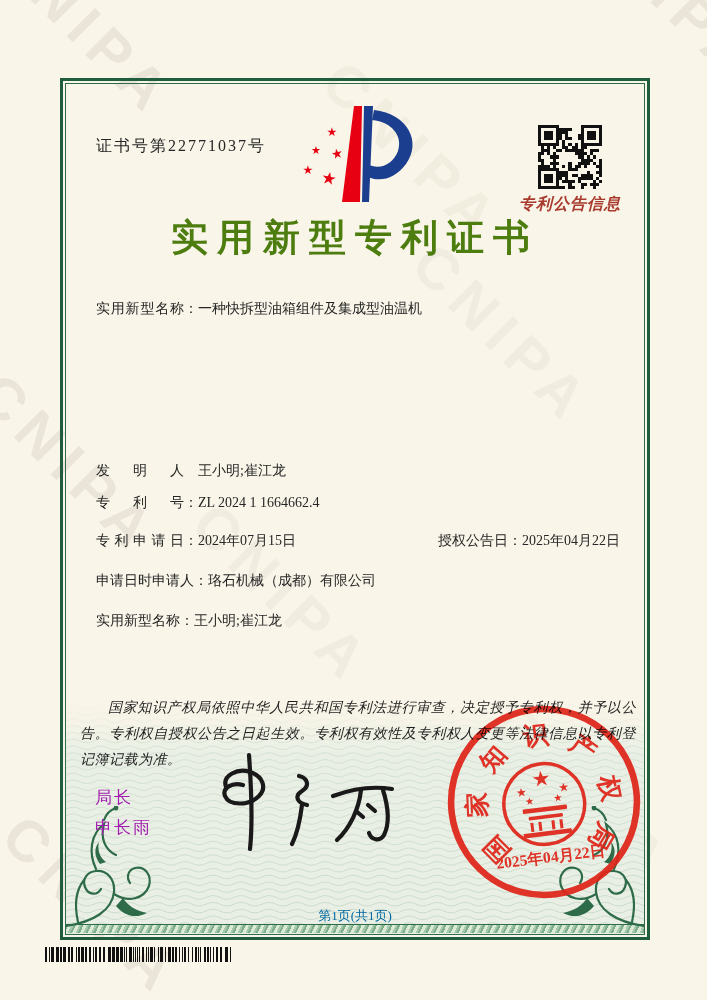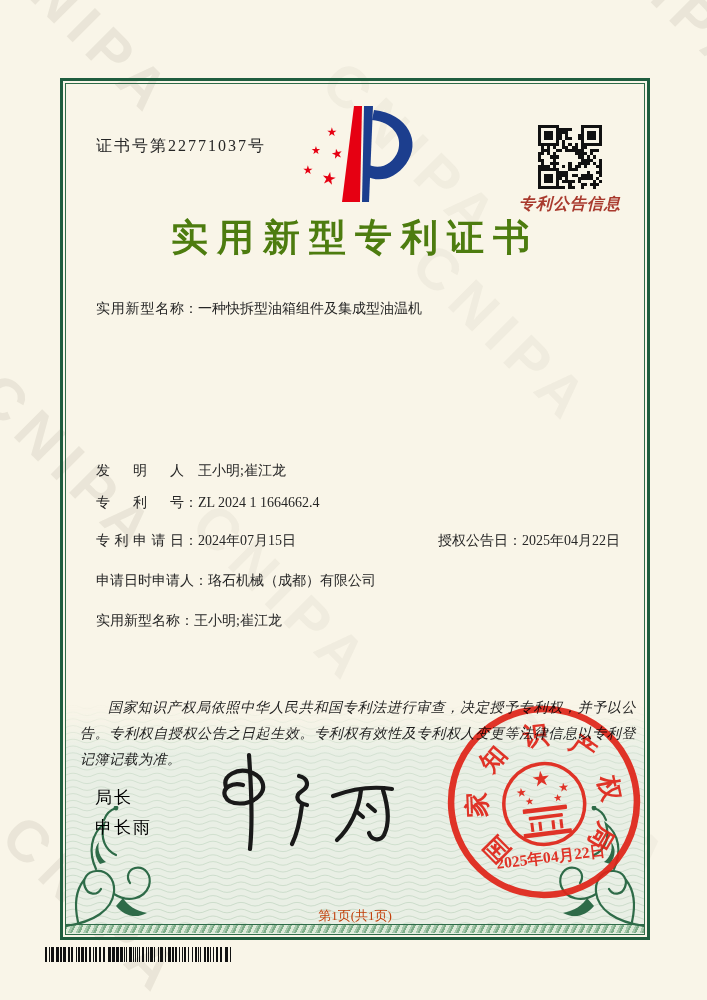--- a/index.html
+++ b/index.html
@@ -33,25 +33,25 @@
   .row{position:absolute;left:30px;font-size:14px;line-height:22px;white-space:nowrap;}
   .row .lbl{display:inline-block;width:88px;text-align:justify;text-align-last:justify;vertical-align:top;}
   .row .lbl.wide{width:auto;text-align-last:auto;}
   .row .colon{display:inline-block;width:14px;vertical-align:top;}
   .row .val{display:inline-block;vertical-align:top;}
   .row .val.wrap{white-space:normal;width:412px;line-height:22px;}
   .col-right{position:absolute;left:342px;top:0;}
   .statement{position:absolute;left:14px;top:597px;width:556px;font-size:14px;line-height:26px;
       text-align:justify;text-indent:2em;font-style:italic;letter-spacing:0.5px;color:#1e1e1e;}
   .officer{position:absolute;left:29px;top:699px;font-family:"Liberation Sans","DejaVu Sans",sans-serif;
-      font-size:17px;line-height:30px;letter-spacing:2px;color:#000000;}
+      font-size:17px;line-height:30px;letter-spacing:2px;color:#a21caf;}
   .signature{position:absolute;left:130px;top:659px;width:205px;height:112px;}
   .seal{position:absolute;left:377px;top:617px;width:202px;height:202px;
       transform:rotate(-7deg);opacity:0.93;mix-blend-mode:multiply;}
-  .footer{position:absolute;left:0;top:823px;width:100%;text-align:center;font-size:13px;color:#c2410c;}
+  .footer{position:absolute;left:0;top:823px;width:100%;text-align:center;font-size:13px;color:#0369a1;}
   .barcode{position:absolute;left:45px;top:947px;width:186px;height:15px;z-index:3;}
 </style>
 </head>
 <body>
 
 <span class="wm" style="left:-28px;top:-8px">CNIPA</span>
 <span class="wm" style="left:556px;top:-42px">CNIPA</span>
 <span class="wm" style="left:300px;top:118px;opacity:.55">CNIPA</span>
 <span class="wm" style="left:-44px;top:430px">CNIPA</span>
 <span class="wm" style="left:390px;top:300px;opacity:.6">CNIPA</span>

